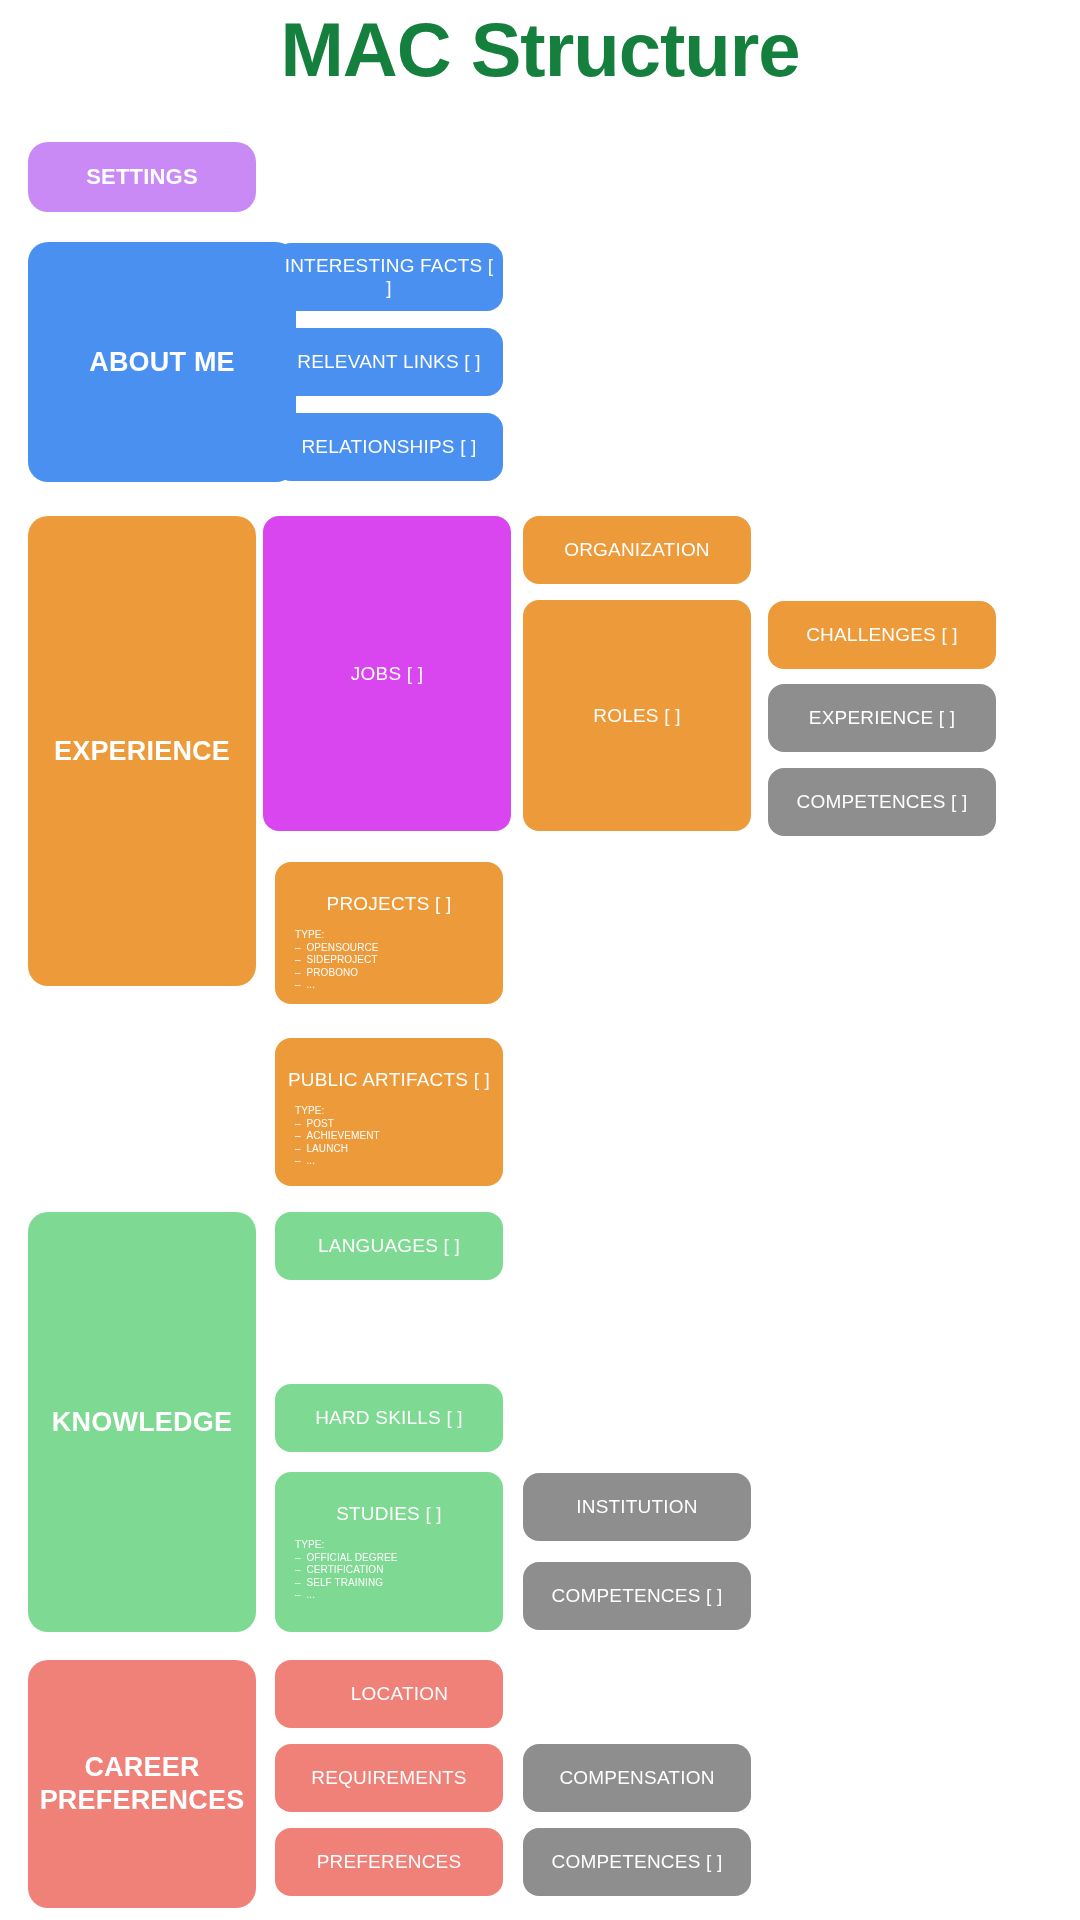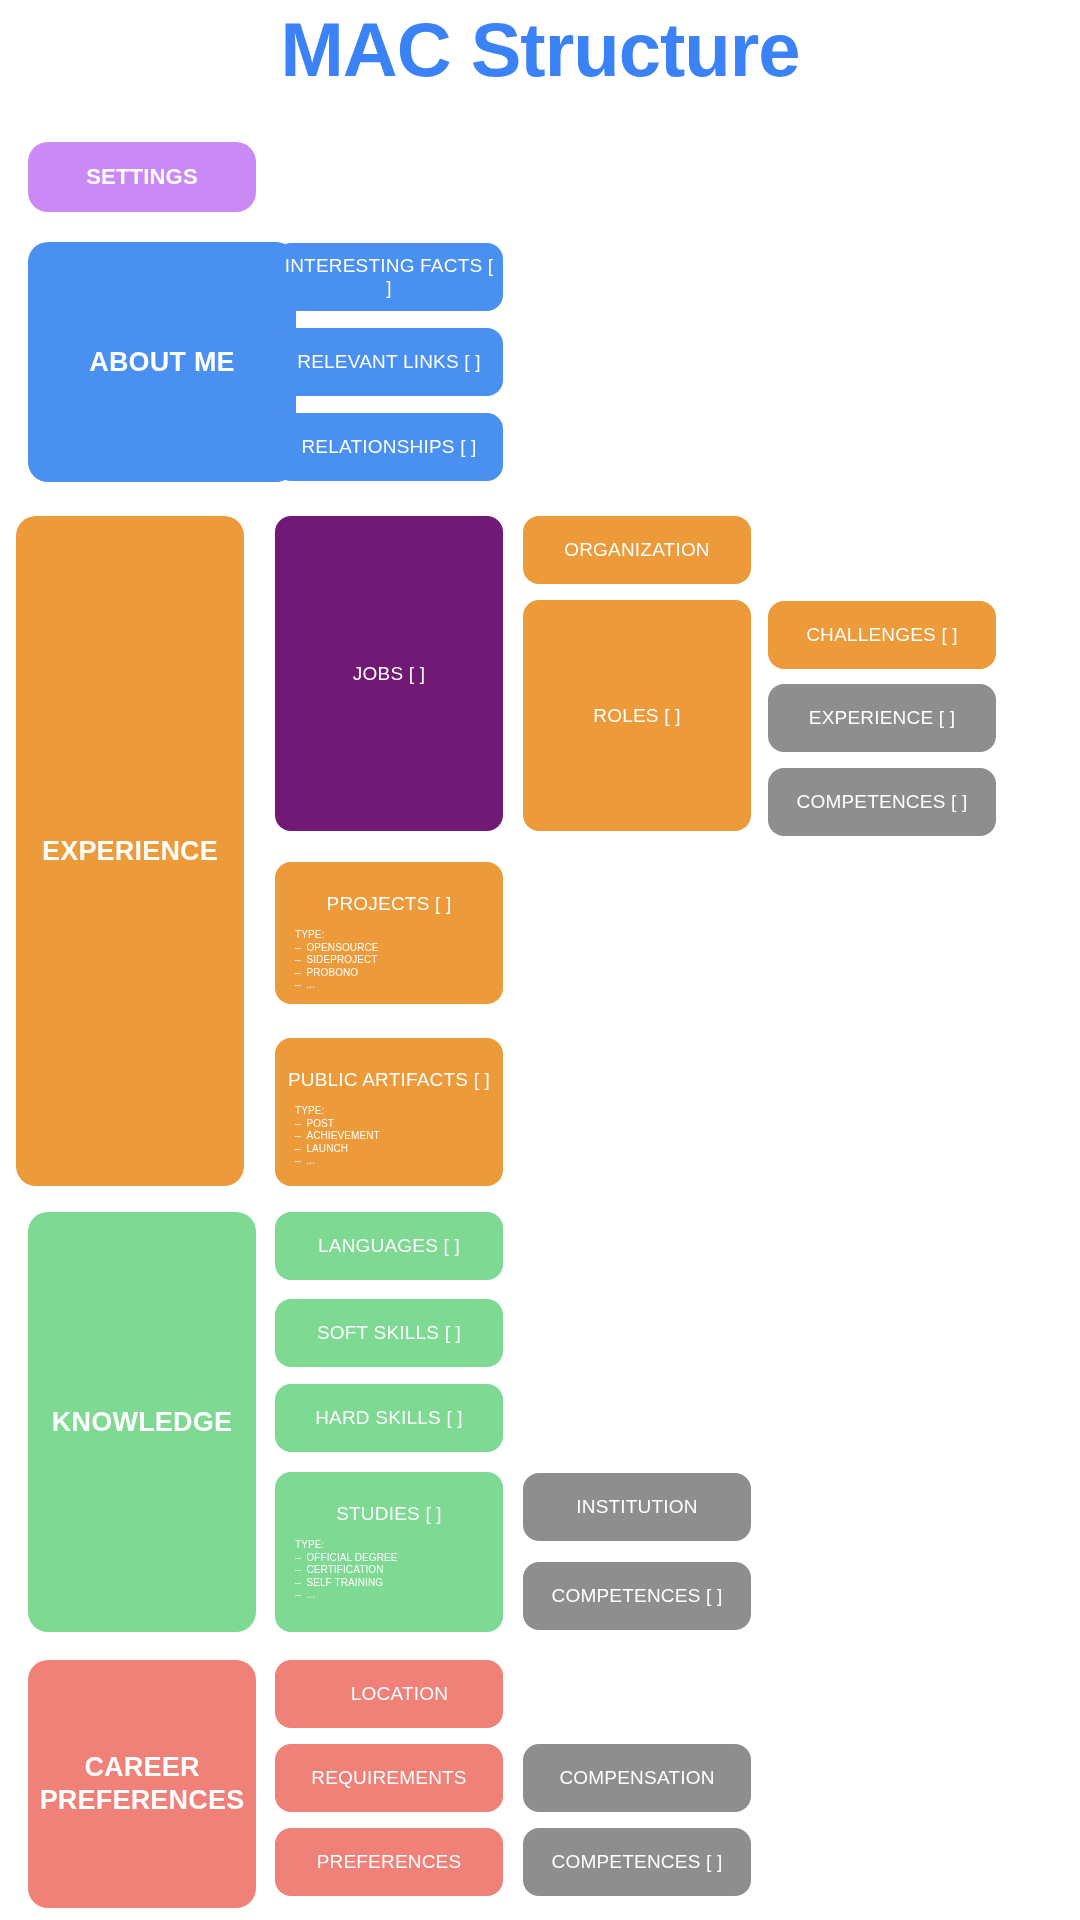--- a/index.html
+++ b/index.html
@@ -7,21 +7,21 @@
     width: 1080px; height: 1920px;
     background: #ffffff;
     font-family: "Liberation Sans", sans-serif;
     overflow: hidden;
   }
   .page { position: relative; width: 1080px; height: 1920px; }
 
   .title {
     position: absolute; left: 0; top: 4px; width: 1080px;
     text-align: center;
-    font-size: 76px; font-weight: 700; color: #3b82f6;
+    font-size: 76px; font-weight: 700; color: #15803d;
     letter-spacing: -1px;
     line-height: 92px;
   }
 
   
   .blk {
     position: absolute;
     border-radius: 16px;
     color: #ffffff;
     display: flex;
@@ -82,25 +82,25 @@
   <div class="blk" style="left:275px; top:243px; width:228px; height:68px; background:#4a90f0;">
     <span>INTERESTING FACTS [ ]</span>
   </div>
   <div class="blk" style="left:275px; top:328px; width:228px; height:68px; background:#4a90f0;">
     <span>RELEVANT LINKS [ ]</span>
   </div>
   <div class="blk" style="left:275px; top:413px; width:228px; height:68px; background:#4a90f0;">
     <span>RELATIONSHIPS [ ]</span>
   </div>
 
-  <div class="blk group" style="left:16px; top:516px; width:228px; height:670px; background:#ed9a3a;">
+  <div class="blk group" style="left:28px; top:516px; width:228px; height:470px; background:#ed9a3a;">
     <span>EXPERIENCE</span>
   </div>
 
-  <div class="blk" style="left:275px; top:516px; width:228px; height:315px; background:#701a75;">
+  <div class="blk" style="left:263px; top:516px; width:248px; height:315px; background:#d946ef;">
     <span>JOBS [ ]</span>
   </div>
 
   <div class="blk" style="left:523px; top:516px; width:228px; height:68px; background:#ed9a3a;">
     <span>ORGANIZATION</span>
   </div>
 
   <div class="blk" style="left:523px; top:600px; width:228px; height:231px; background:#ed9a3a;">
     <span>ROLES [ ]</span>
   </div>
@@ -136,23 +136,20 @@
       <span class="t-item">...</span>
     </div>
   </div>
 
   <div class="blk group" style="left:28px; top:1212px; width:228px; height:420px; background:#7ed992;">
     <span>KNOWLEDGE</span>
   </div>
   <div class="blk" style="left:275px; top:1212px; width:228px; height:68px; background:#7ed992;">
     <span>LANGUAGES [ ]</span>
   </div>
-  <div class="blk" style="left:275px; top:1299px; width:228px; height:68px; background:#7ed992;">
-    <span>SOFT SKILLS [ ]</span>
-  </div>
   <div class="blk" style="left:275px; top:1384px; width:228px; height:68px; background:#7ed992;">
     <span>HARD SKILLS [ ]</span>
   </div>
 
   <div class="blk typed" style="left:275px; top:1472px; width:228px; height:160px; background:#7ed992;">
     <span class="t-title">STUDIES [ ]</span>
     <div class="t-list">
       <span class="t-head">TYPE:</span>
       <span class="t-item">OFFICIAL DEGREE</span>
       <span class="t-item">CERTIFICATION</span>

